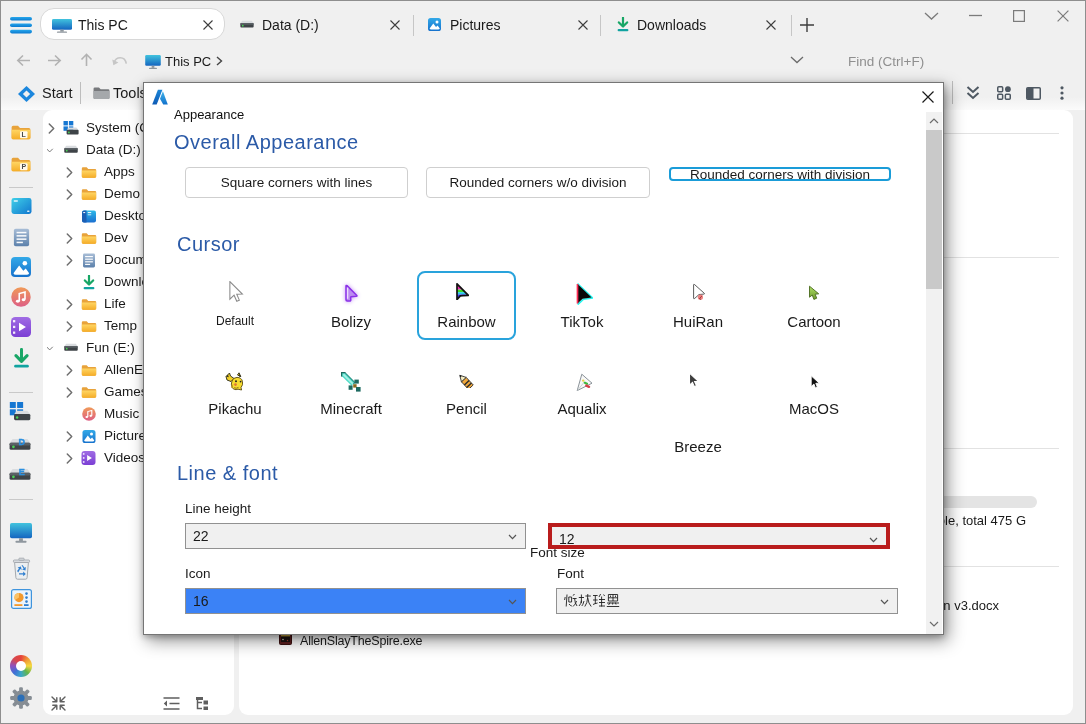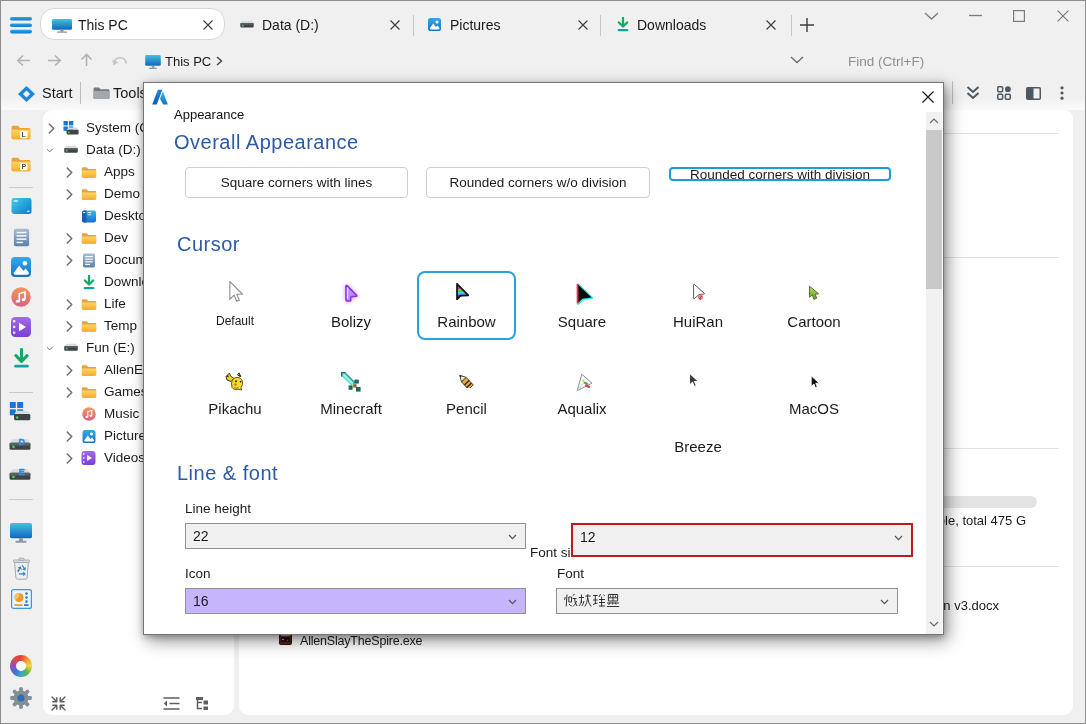--- a/index.html
+++ b/index.html
@@ -494,21 +494,21 @@
   </svg>
 <div class="txt" style="left:174px;top:129.5px;font-size:20px;line-height:24px;color:#2b5aa7;z-index:11;font-weight:500;letter-spacing:0.5px;">Overall Appearance</div>
 <div class="ab" style="left:185px;top:167px;width:223px;height:31px;background:#fff;border:1px solid #cfcfcf;border-radius:4px;box-sizing:border-box;z-index:11;font-size:13.5px;display:flex;align-items:center;justify-content:center;">Square corners with lines</div>
 <div class="ab" style="left:426px;top:167px;width:224px;height:31px;background:#fff;border:1px solid #cfcfcf;border-radius:4px;box-sizing:border-box;z-index:11;font-size:13.5px;display:flex;align-items:center;justify-content:center;">Rounded corners w/o division</div>
 <div class="ab" style="left:669px;top:167px;width:222px;height:14px;background:#fff;border:2px solid #1a9cd8;border-radius:4px;box-sizing:border-box;z-index:11;font-size:13.5px;display:flex;align-items:center;justify-content:center;">Rounded corners with division</div>
 <div class="txt" style="left:177px;top:232px;font-size:20px;line-height:24px;color:#2b5aa7;z-index:11;font-weight:500;letter-spacing:0.5px;">Cursor</div>
 <div class="ab" style="left:417px;top:271px;width:99px;height:69px;border:2px solid #29a3dc;border-radius:8px;box-sizing:border-box;z-index:11;"></div>
 <div class="txt" style="left:180px;width:110px;text-align:center;top:313px;font-size:12px;line-height:17px;z-index:11;">Default</div>
 <div class="txt" style="left:296px;width:110px;text-align:center;top:313px;font-size:15px;line-height:17px;z-index:11;">Bolizy</div>
 <div class="txt" style="left:411.5px;width:110px;text-align:center;top:313px;font-size:15px;line-height:17px;z-index:11;">Rainbow</div>
-<div class="txt" style="left:527px;width:110px;text-align:center;top:313px;font-size:15px;line-height:17px;z-index:11;">Square</div>
+<div class="txt" style="left:527px;width:110px;text-align:center;top:313px;font-size:15px;line-height:17px;z-index:11;">TikTok</div>
 <div class="txt" style="left:643px;width:110px;text-align:center;top:313px;font-size:15px;line-height:17px;z-index:11;">HuiRan</div>
 <div class="txt" style="left:759px;width:110px;text-align:center;top:313px;font-size:15px;line-height:17px;z-index:11;">Cartoon</div>
 <div class="txt" style="left:180px;width:110px;text-align:center;top:399.5px;font-size:15px;line-height:17px;z-index:11;">Pikachu</div>
 <div class="txt" style="left:296px;width:110px;text-align:center;top:399.5px;font-size:15px;line-height:17px;z-index:11;">Minecraft</div>
 <div class="txt" style="left:411.5px;width:110px;text-align:center;top:399.5px;font-size:15px;line-height:17px;z-index:11;">Pencil</div>
 <div class="txt" style="left:527px;width:110px;text-align:center;top:399.5px;font-size:15px;line-height:17px;z-index:11;">Aqualix</div>
 <div class="txt" style="left:643px;width:110px;text-align:center;top:399.5px;font-size:15px;line-height:17px;z-index:11;margin-top:38px;">Breeze</div>
 <div class="txt" style="left:759px;width:110px;text-align:center;top:399.5px;font-size:15px;line-height:17px;z-index:11;">MacOS</div>
 <svg class="ab" style="left:228.0px;top:280.5px;z-index:11" width="16" height="21" viewBox="0 0 12.5 18">
     <path d="M1 0.5 V15.6 L4.6 12.2 L6.9 17.4 L9.1 16.4 L6.9 11.3 L11.7 11.2 Z" fill="#fff" stroke="#8a8a8a" stroke-width="0.9"></path>
@@ -599,27 +599,27 @@
 <div class="txt" style="left:185px;top:501px;font-size:13.5px;line-height:15px;z-index:11;">Line height</div>
 <div class="txt" style="left:530px;top:501px;font-size:13.5px;line-height:15px;z-index:11;margin-top:44px;">Font size</div>
 <div class="txt" style="left:185px;top:566px;font-size:13.5px;line-height:15px;z-index:11;">Icon</div>
 <div class="txt" style="left:557px;top:566px;font-size:13.5px;line-height:15px;z-index:11;">Font</div>
 <div class="ab" style="left:185px;top:523px;width:341px;height:26px;background:#f0f0f0;border:1px solid #919191;box-sizing:border-box;z-index:11;">
     <div class="txt" style="left:7px;top:5px;font-size:14px;line-height:15px;">22</div>
     <svg style="position:absolute;right:8px;top:10px" width="9" height="6" viewBox="0 0 9 6">
       <path d="M1 1 L4.5 4.6 L8 1" fill="none" stroke="#555" stroke-width="1.2"></path>
     </svg>
   </div>
-<div class="ab" style="left:571px;top:523px;width:342px;height:34px;background:#f0f0f0;border:2px solid #b91c1c;box-sizing:border-box;z-index:11;">
+<div class="ab" style="left:548px;top:523px;width:342px;height:26px;background:#f0f0f0;border:4px solid #b91c1c;box-sizing:border-box;z-index:11;">
     <div class="txt" style="left:7px;top:5px;font-size:14px;line-height:15px;">12</div>
     <svg style="position:absolute;right:8px;top:10px" width="9" height="6" viewBox="0 0 9 6">
       <path d="M1 1 L4.5 4.6 L8 1" fill="none" stroke="#555" stroke-width="1.2"></path>
     </svg>
   </div>
-<div class="ab" style="left:185px;top:588px;width:341px;height:26px;background:#c4b5fd;border:1px solid #919191;box-sizing:border-box;z-index:11;">
+<div class="ab" style="left:185px;top:588px;width:341px;height:26px;background:#3b82f6;border:1px solid #919191;box-sizing:border-box;z-index:11;">
     <div class="txt" style="left:7px;top:5px;font-size:14px;line-height:15px;">16</div>
     <svg style="position:absolute;right:8px;top:10px" width="9" height="6" viewBox="0 0 9 6">
       <path d="M1 1 L4.5 4.6 L8 1" fill="none" stroke="#555" stroke-width="1.2"></path>
     </svg>
   </div>
 <div class="ab" style="left:556px;top:588px;width:342px;height:26px;background:#f0f0f0;border:1px solid #919191;box-sizing:border-box;z-index:11;">
     <svg style="position:absolute;left:7px;top:4px" width="56" height="15" viewBox="0 0 56 15">
       <g stroke="#1f1f1f" stroke-width="0.9" fill="none">
         <path d="M1.2 4 L0.6 7 M3 1.5 L2.2 13.5 M4.8 4 V9 M4.8 4 H7.6 V9 H4.8 M5 11 Q6 12.5 7.8 13 M8.8 2.5 Q10 2 10.6 1 M8.6 5.5 H12.6 M10.6 5.5 Q10.8 10 13 13 M12.6 8 Q11.4 11.5 9 13.5"></path>
         <g transform="translate(14 0)">

